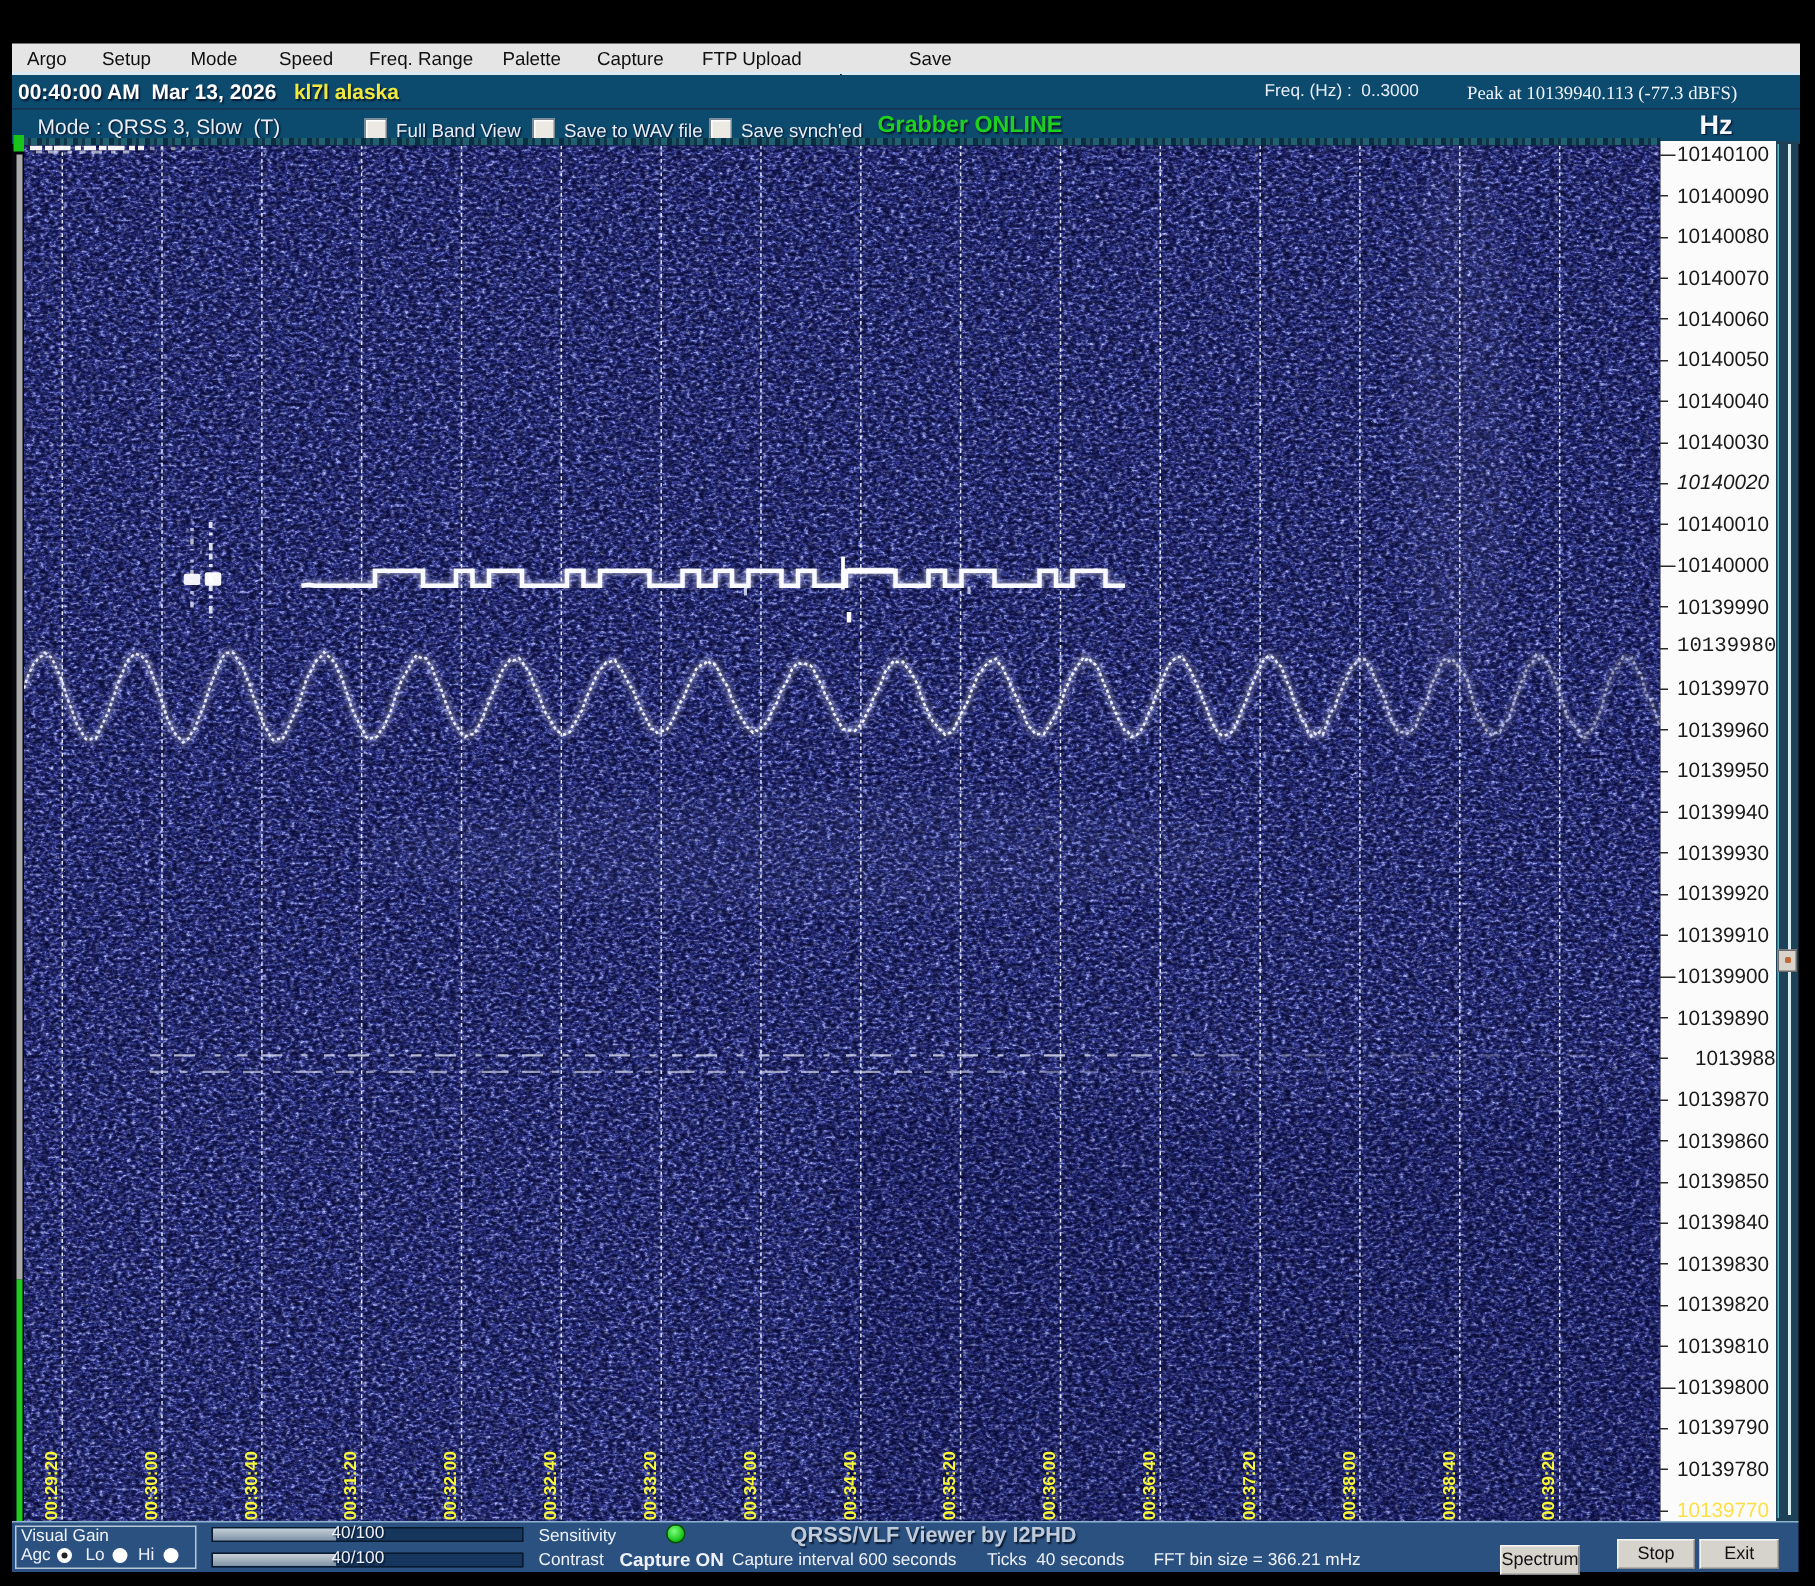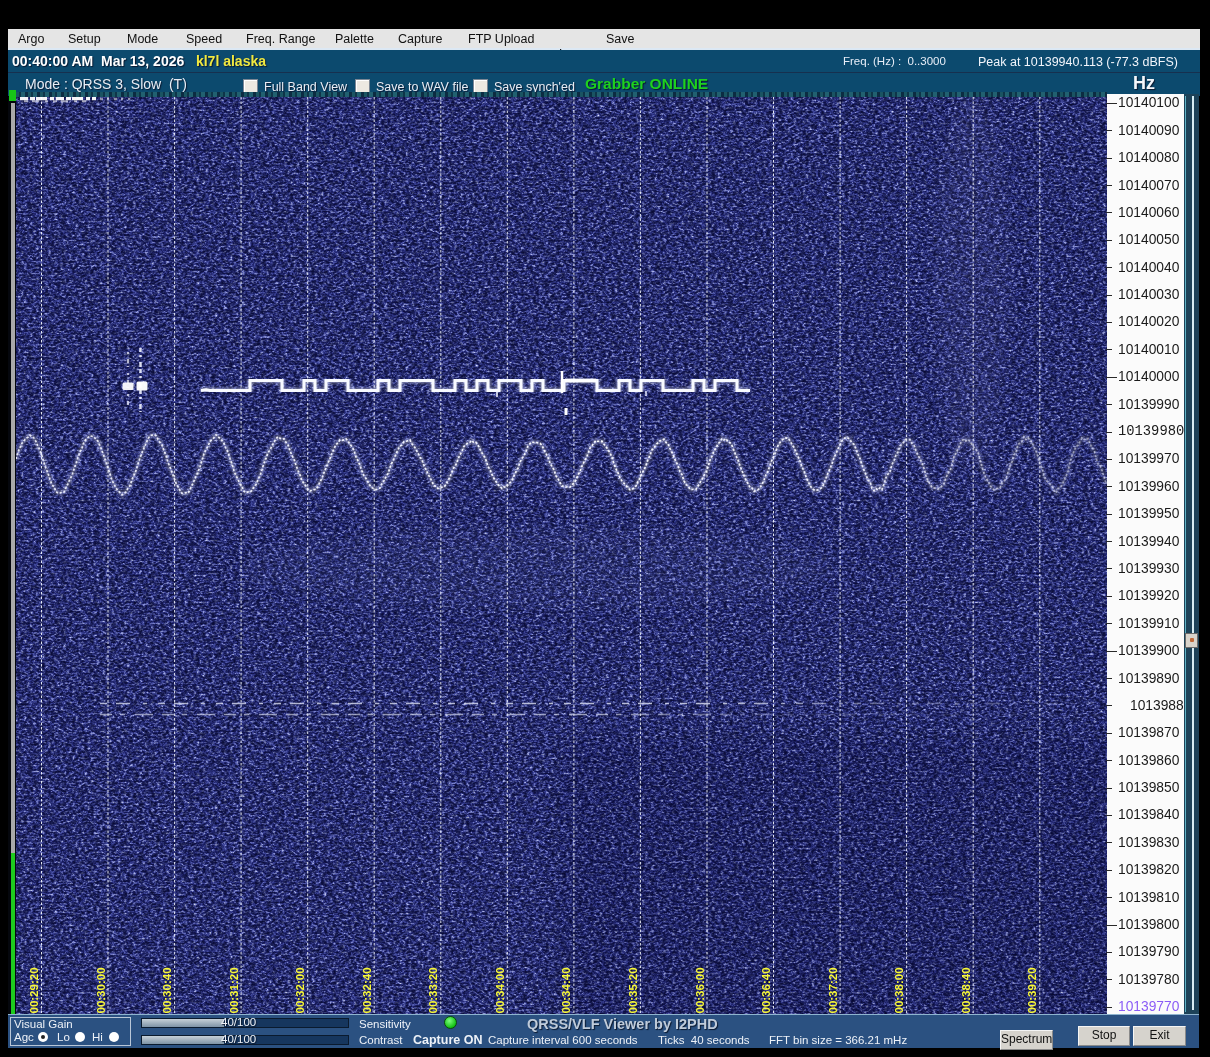--- a/index.html
+++ b/index.html
@@ -27,21 +27,21 @@
 <span style="position:absolute;left:390px;top:3px;">Capture</span>
 <span style="position:absolute;left:460px;top:3px;">FTP Upload</span>
 <span style="position:absolute;left:551px;top:18px;">Log</span>
 <span style="position:absolute;left:598px;top:3px;">Save</span>
   </div>
 
 <div class="abs" id="bluehead">
   <div class="abs" style="left:0;top:21.5px;width:1192px;height:1px;background:#16304f;"></div>
   <div class="abs shad" style="left:4px;top:3px;font-size:14px;font-weight:bold;color:#fff;">00:40:00 AM&nbsp;&nbsp;Mar 13, 2026&nbsp;&nbsp; <span style="color:#f0e940;">kl7l alaska</span></div>
   <div class="abs" style="left:835px;top:5px;font-size:11.5px;color:#e8eef8;">Freq. (Hz) :&nbsp; 0..3000</div>
-  <div class="abs" style="left:970px;top:5px;font-size:12.5px;color:#f2f5fb;white-space:nowrap;">Peak at 10139940.113 (-77.3 dBFS)</div>
+  <div class="abs" style="left:970px;top:5px;font-size:12.5px;color:#f2f5fb;white-space:nowrap;font-family:Liberation Serif, serif;">Peak at 10139940.113 (-77.3 dBFS)</div>
   <div class="abs shad" style="left:17px;top:26px;font-size:14px;color:#e8edf5;">Mode : QRSS 3, Slow&nbsp; (T)</div>
   <div class="cb" style="left:235px;top:29px;"></div>
   <div class="abs shad" style="left:256px;top:30px;font-size:12.5px;color:#e8edf5;">Full Band View</div>
   <div class="cb" style="left:347px;top:29px;"></div>
   <div class="abs shad" style="left:368px;top:30px;font-size:12.5px;color:#e8edf5;">Save to WAV file</div>
   <div class="cb" style="left:465px;top:29px;"></div>
   <div class="abs shad" style="left:486px;top:30px;font-size:12.5px;color:#e8edf5;">Save synch'ed</div>
   <div class="abs shad" style="left:577px;top:25px;font-size:15.5px;font-weight:bold;color:#1ed11e;">Grabber ONLINE</div>
   <div class="abs shad" style="left:1125px;top:23px;font-size:18px;font-weight:bold;color:#f4f7fb;">Hz</div>
 </div>
@@ -217,21 +217,21 @@
 <div style="position:absolute;left:1106px;top:979.3px;width:6px;height:1px;background:#2a2a2a;"></div>
 <div style="position:absolute;left:1106px;top:1006.7px;width:6px;height:1px;background:#2a2a2a;"></div>
 <div style="position:absolute;left:1118px;top:95.3px;width:62px;height:16px;font-size:13.8px;color:#1a1a1a;">10140100</div>
 <div style="position:absolute;left:1118px;top:122.7px;width:62px;height:16px;font-size:13.8px;color:#1a1a1a;">10140090</div>
 <div style="position:absolute;left:1118px;top:150.1px;width:62px;height:16px;font-size:13.8px;color:#1a1a1a;">10140080</div>
 <div style="position:absolute;left:1118px;top:177.5px;width:62px;height:16px;font-size:13.8px;color:#1a1a1a;">10140070</div>
 <div style="position:absolute;left:1118px;top:204.9px;width:62px;height:16px;font-size:13.8px;color:#1a1a1a;">10140060</div>
 <div style="position:absolute;left:1118px;top:232.2px;width:62px;height:16px;font-size:13.8px;color:#1a1a1a;">10140050</div>
 <div style="position:absolute;left:1118px;top:259.6px;width:62px;height:16px;font-size:13.8px;color:#1a1a1a;">10140040</div>
 <div style="position:absolute;left:1118px;top:287.0px;width:62px;height:16px;font-size:13.8px;color:#1a1a1a;">10140030</div>
-<div style="position:absolute;left:1118px;top:314.4px;width:62px;height:16px;font-size:13.8px;color:#1a1a1a;">10140020</div>
+<div style="position:absolute;left:1118px;top:314.4px;width:62px;height:16px;font-size:13.8px;color:#1a1a1a;font-style:italic;">10140020</div>
 <div style="position:absolute;left:1118px;top:341.8px;width:62px;height:16px;font-size:13.8px;color:#1a1a1a;">10140010</div>
 <div style="position:absolute;left:1118px;top:369.2px;width:62px;height:16px;font-size:13.8px;color:#1a1a1a;">10140000</div>
 <div style="position:absolute;left:1118px;top:396.6px;width:62px;height:16px;font-size:13.8px;color:#1a1a1a;">10139990</div>
 <div style="position:absolute;left:1118px;top:424.0px;width:62px;height:16px;font-size:13.8px;color:#1a1a1a;font-family:Liberation Mono, monospace;">10139980</div>
 <div style="position:absolute;left:1118px;top:451.4px;width:62px;height:16px;font-size:13.8px;color:#1a1a1a;">10139970</div>
 <div style="position:absolute;left:1118px;top:478.8px;width:62px;height:16px;font-size:13.8px;color:#1a1a1a;">10139960</div>
 <div style="position:absolute;left:1118px;top:506.1px;width:62px;height:16px;font-size:13.8px;color:#1a1a1a;">10139950</div>
 <div style="position:absolute;left:1118px;top:533.5px;width:62px;height:16px;font-size:13.8px;color:#1a1a1a;">10139940</div>
 <div style="position:absolute;left:1118px;top:560.9px;width:62px;height:16px;font-size:13.8px;color:#1a1a1a;">10139930</div>
 <div style="position:absolute;left:1118px;top:588.3px;width:62px;height:16px;font-size:13.8px;color:#1a1a1a;">10139920</div>
@@ -242,21 +242,21 @@
 <div style="position:absolute;left:1118px;top:725.3px;width:62px;height:16px;font-size:13.8px;color:#1a1a1a;">10139870</div>
 <div style="position:absolute;left:1118px;top:752.7px;width:62px;height:16px;font-size:13.8px;color:#1a1a1a;">10139860</div>
 <div style="position:absolute;left:1118px;top:780.0px;width:62px;height:16px;font-size:13.8px;color:#1a1a1a;">10139850</div>
 <div style="position:absolute;left:1118px;top:807.4px;width:62px;height:16px;font-size:13.8px;color:#1a1a1a;">10139840</div>
 <div style="position:absolute;left:1118px;top:834.8px;width:62px;height:16px;font-size:13.8px;color:#1a1a1a;">10139830</div>
 <div style="position:absolute;left:1118px;top:862.2px;width:62px;height:16px;font-size:13.8px;color:#1a1a1a;">10139820</div>
 <div style="position:absolute;left:1118px;top:889.6px;width:62px;height:16px;font-size:13.8px;color:#1a1a1a;">10139810</div>
 <div style="position:absolute;left:1118px;top:917.0px;width:62px;height:16px;font-size:13.8px;color:#1a1a1a;">10139800</div>
 <div style="position:absolute;left:1118px;top:944.4px;width:62px;height:16px;font-size:13.8px;color:#1a1a1a;">10139790</div>
 <div style="position:absolute;left:1118px;top:971.8px;width:62px;height:16px;font-size:13.8px;color:#1a1a1a;">10139780</div>
-<div style="position:absolute;left:1118px;top:999.2px;width:62px;height:16px;font-size:13.8px;color:#8b5cf6;">10139770</div>
+<div style="position:absolute;left:1118px;top:999.2px;width:62px;height:16px;font-size:13.8px;color:#fde047;">10139770</div>
 
 <div class="abs" style="left:1184px;top:94px;width:15px;height:920px;background:#1d4258;"></div>
 <div class="abs" style="left:1184.5px;top:96px;width:1px;height:916px;background:#5fb3c4;"></div>
 <div class="abs" style="left:1191.5px;top:96px;width:2px;height:914px;background:#d8eef4;"></div>
 <div class="abs" style="left:1185px;top:633px;width:13px;height:15px;background:#d8d4cc;border:1px solid #6a6a6a;box-sizing:border-box;"></div>
 <div class="abs" style="left:1189.5px;top:638px;width:4px;height:4px;background:#c06a3a;border-radius:1px;"></div>
 
 <div class="abs" id="btmpanel">
     <div class="abs" style="left:0;top:0;width:1191px;height:1px;background:#8fb4cf;"></div>
   <div class="abs" style="left:2px;top:3px;width:119px;height:27px;border:1px solid #b9c7d8;"></div>

